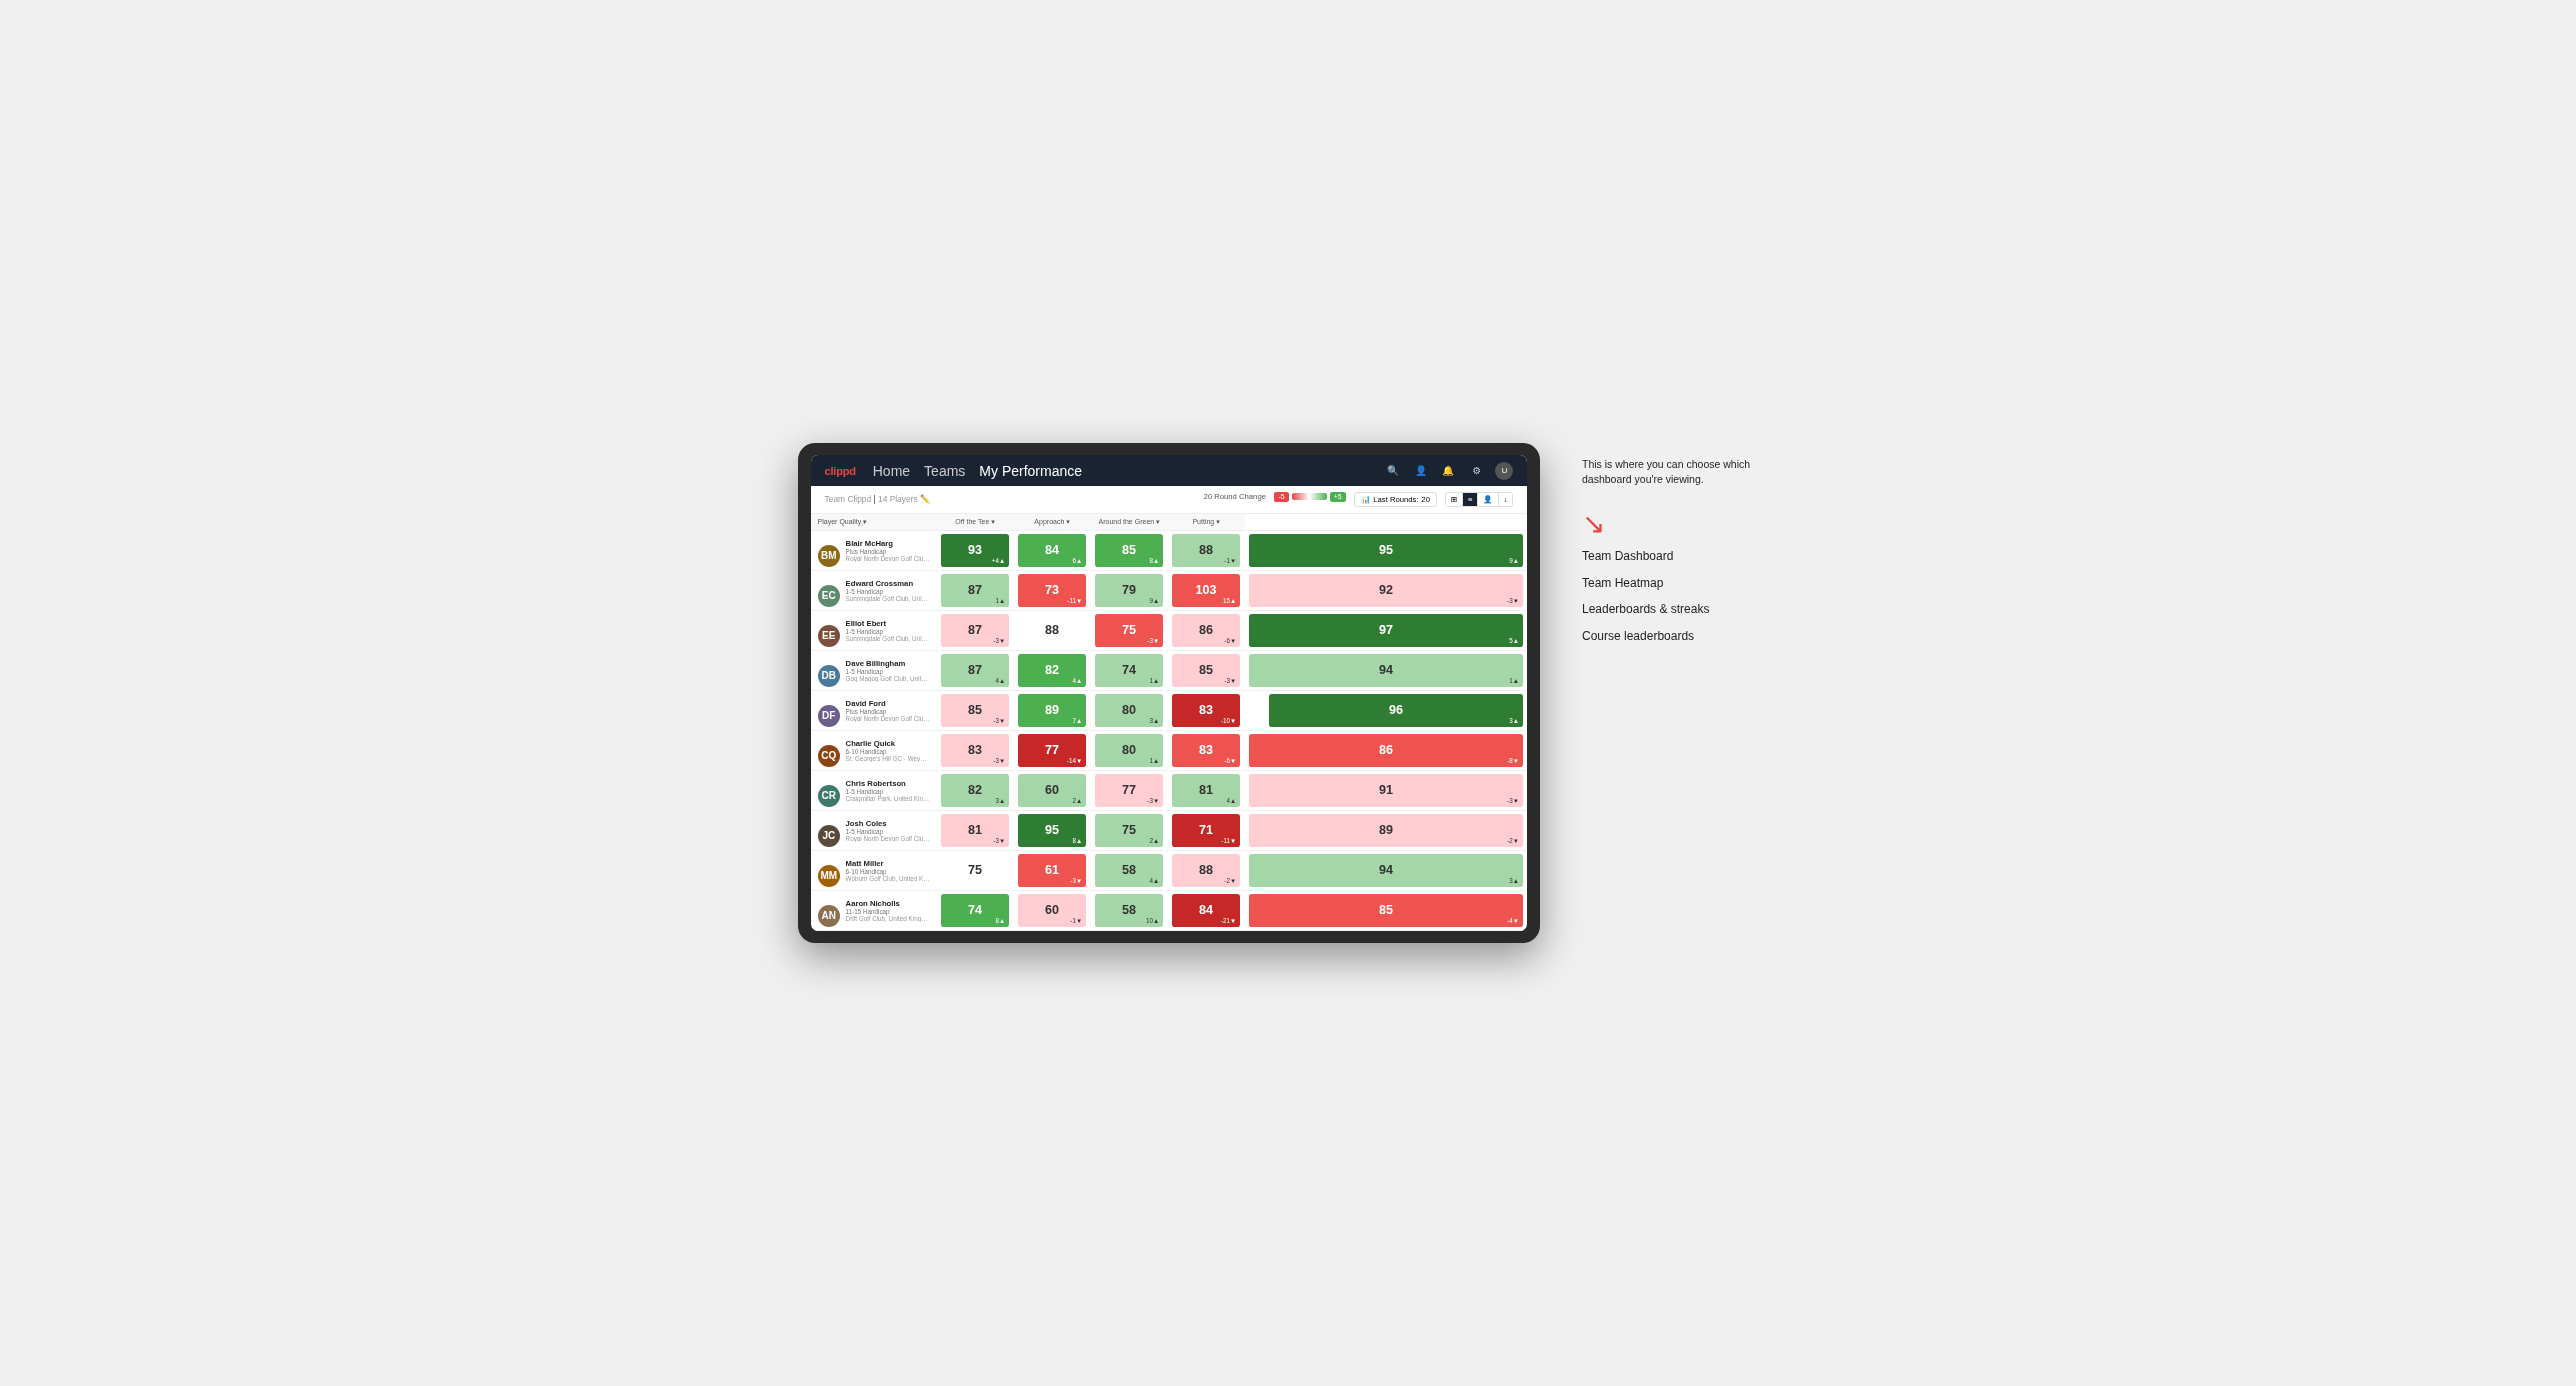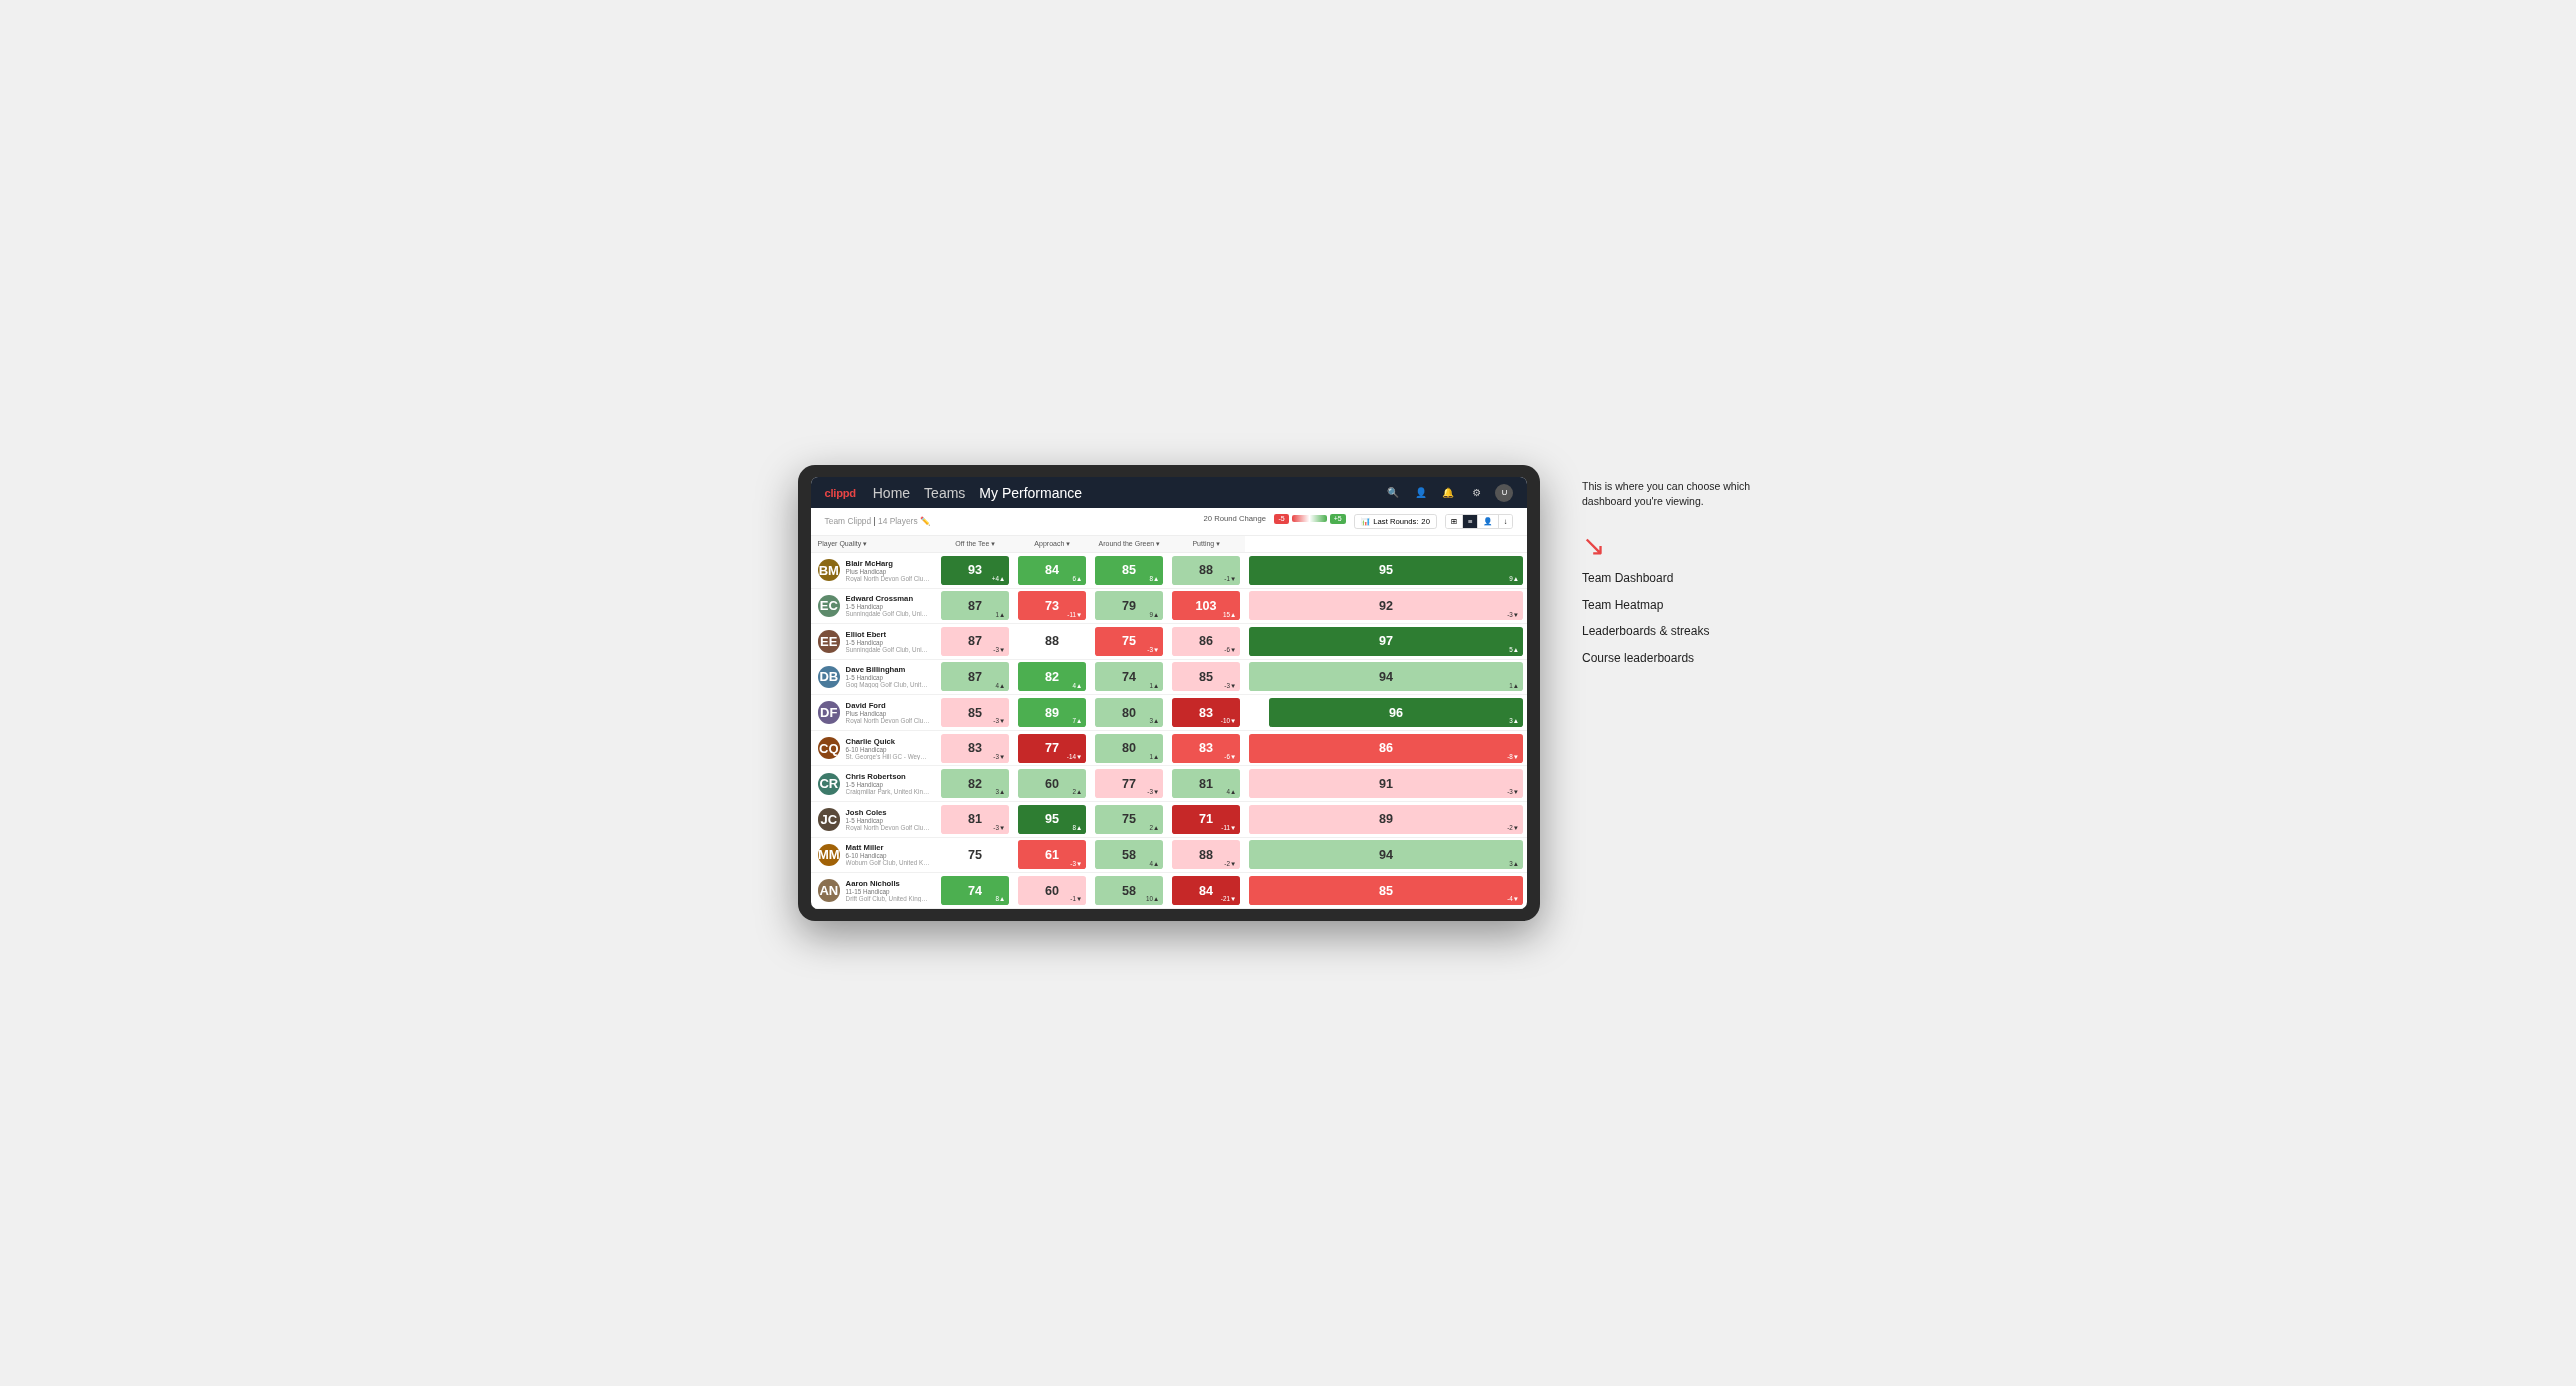--- a/index.html
+++ b/index.html
@@ -261,23 +261,24 @@
     .player-avatar {
       width: 22.4px;
       height: 22.4px;
       border-radius: 50%;
       background: #888;
       flex-shrink: 0;
       overflow: hidden;
       display: flex;
       align-items: center;
       justify-content: center;
-      font-size: 13px;
+      font-size: 10px;
       color: #fff;
       font-weight: 600;
+      margin-top: 11px;
     }
 
     .player-info {
       min-width: 0;
     }
 
     .player-name {
       font-weight: 600;
       font-size: 7.7px;
       color: #222;

